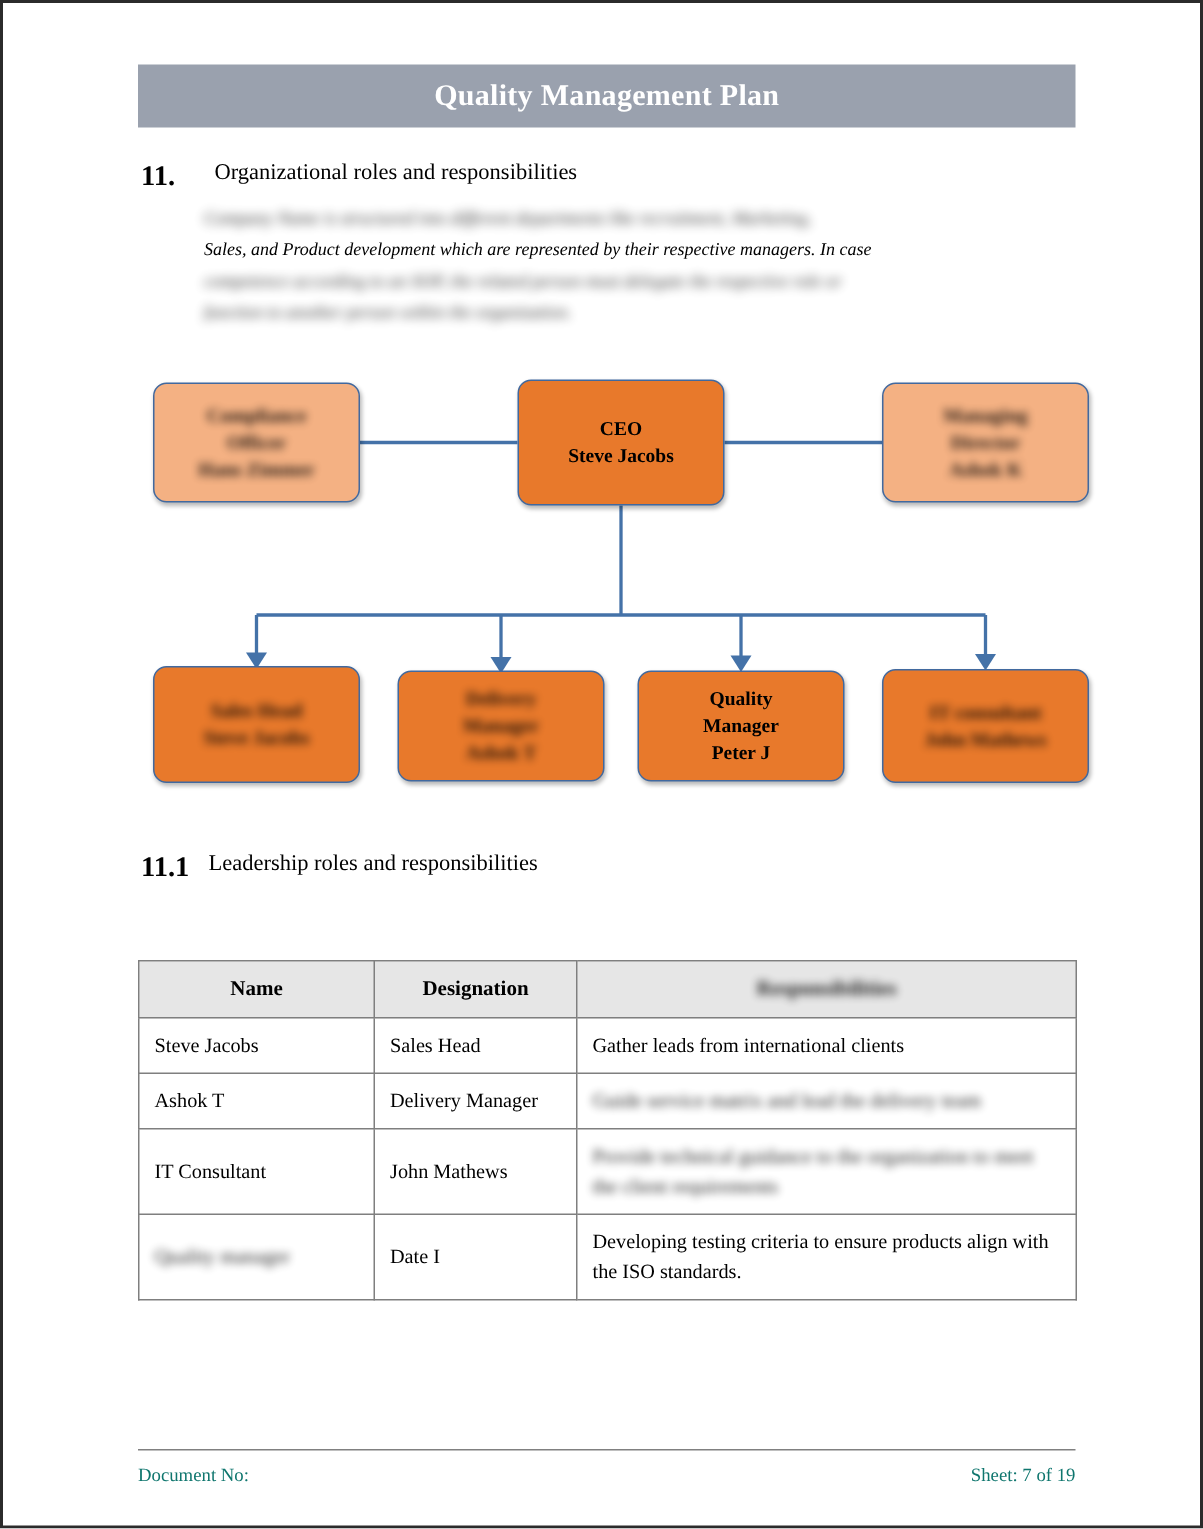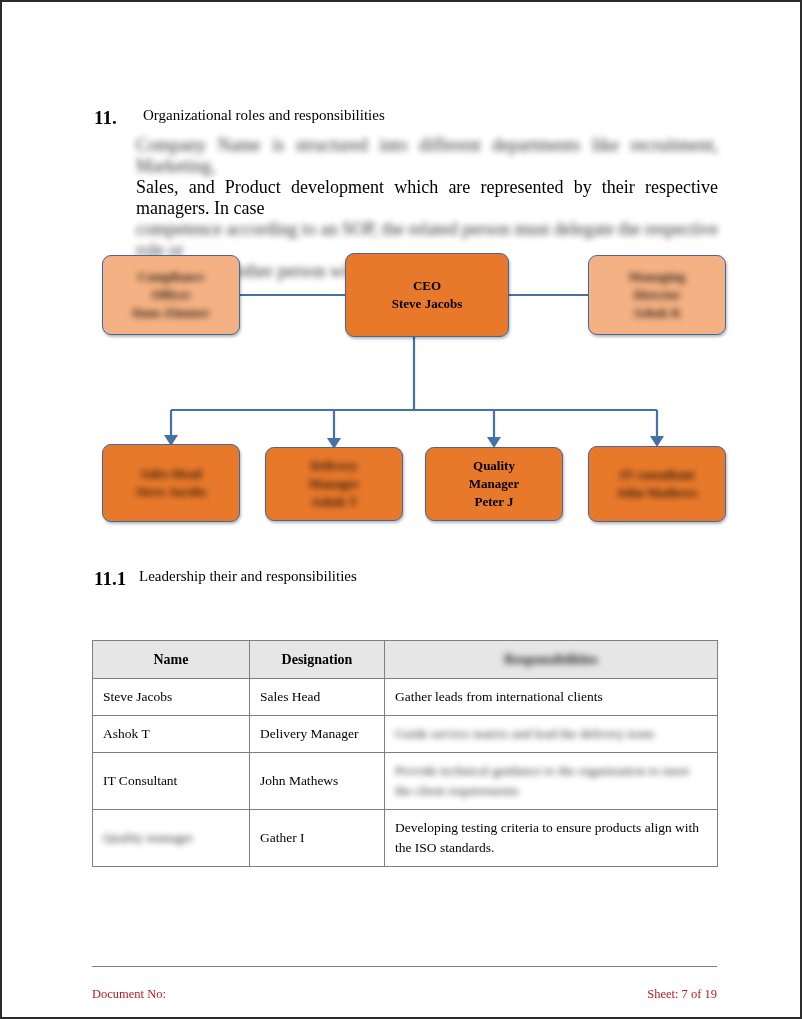--- a/index.html
+++ b/index.html
@@ -55,23 +55,24 @@
   #sec11-title { left: 141px; top: 105px; }
   #sec111-num { left: 92px; top: 566px; }
   #sec111-title { left: 137px; top: 566px; }
 
   
   .para {
     position: absolute;
     left: 134px;
     top: 133px;
     width: 582px;
-    font-size: 18px;
+    font-size: 12px;
     line-height: 21px;
     text-align: justify;
+    font-style: italic;
   }
   .para span { display: block; }
   .blur-hard { filter: blur(3.4px); opacity: .82; }
   .blur-soft { filter: blur(3.0px); opacity: .85; }
 
   
   #orgchart {
     position: absolute;
     left: 90px;
     top: 245px;
@@ -131,35 +132,38 @@
   .col-desig { width: 135px; }
   .col-resp  { width: 333px; }
 
   
   #footer {
     position: absolute;
     left: 90px;
     top: 964px;
     width: 625px;
     border-top: 1.4px solid #808080;
-    padding-top: 18px;
-    color: #b91c1c;
+    padding-top: 7px;
+    color: #0f766e;
     font-size: 12.5px;
     line-height: 18px;
   }
   .foot-row {
     display: flex;
     justify-content: space-between;
   }
 </style>
 </head>
 <body>
 
 <div id="page">
 
+  <div class="banner">
+    <div class="banner-text">Quality Management Plan</div>
+  </div>
 
   <div class="h-num" id="sec11-num">11.</div>
   <div class="h-text" id="sec11-title">Organizational roles and responsibilities</div>
 
   <div class="para" id="intro-paragraph">
       <span class="blur-hard">Company Name is structured into different departments like recruitment, Marketing,</span>
       <span>Sales, and Product development which are represented by their respective managers. In case</span>
       <span class="blur-hard">competence according to an SOP, the related person must delegate the respective role or</span>
       <span class="blur-hard">function to another person within the organization.</span>
     </div>
@@ -189,21 +193,21 @@
       </g>
     </svg>
 
   <div class="node light" style="left: 10px; top: 8px; width: 138px; height: 80px;">
         <div class="lines blur-soft">
           <span>Compliance</span>
           <span>Officer</span>
           <span>Hans Zimmer</span>
         </div>
       </div>
-      <div class="node dark" style="left: 253px; top: 6px; width: 164px; height: 84px;">
+      <div class="node dark" style="left: 253px; top: 6px; width: 138px; height: 84px;">
         <div class="lines">
           <span>CEO</span>
           <span>Steve Jacobs</span>
         </div>
       </div>
       <div class="node light" style="left: 496px; top: 8px; width: 138px; height: 80px;">
         <div class="lines blur-soft">
           <span>Managing</span>
           <span>Director</span>
           <span>Ashok K</span>
@@ -231,21 +235,21 @@
       </div>
       <div class="node dark" style="left: 496px; top: 199px; width: 138px; height: 76px;">
         <div class="lines blur-soft">
           <span>IT consultant</span>
           <span>John Mathews</span>
         </div>
       </div>
     </div>
 
   <div class="h-num" id="sec111-num">11.1</div>
-  <div class="h-text" id="sec111-title">Leadership their and responsibilities</div>
+  <div class="h-text" id="sec111-title">Leadership roles and responsibilities</div>
 
   <table id="roles-table">
     <colgroup>
       <col class="col-name">
         <col class="col-desig">
         <col class="col-resp">
     </colgroup>
     <thead>
       <tr>
           <th><span>Name</span></th>
@@ -264,21 +268,21 @@
           <td><span>Delivery Manager</span></td>
           <td><span class="blur-soft">Guide service matrix and lead the delivery team</span></td>
         </tr>
         <tr>
           <td><span>IT Consultant</span></td>
           <td><span>John Mathews</span></td>
           <td><span class="blur-soft">Provide technical guidance to the organization to meet the client requirements</span></td>
         </tr>
         <tr>
           <td><span class="blur-soft">Quality manager</span></td>
-          <td><span>Gather I</span></td>
+          <td><span>Date I</span></td>
           <td><span>Developing testing criteria to ensure products align with the ISO standards.</span></td>
         </tr>
       </tbody>
   </table>
 
   <div id="footer">
     <div class="foot-row">
       <span>Document No:</span>
       <span>Sheet: 7 of 19</span>
     </div>

